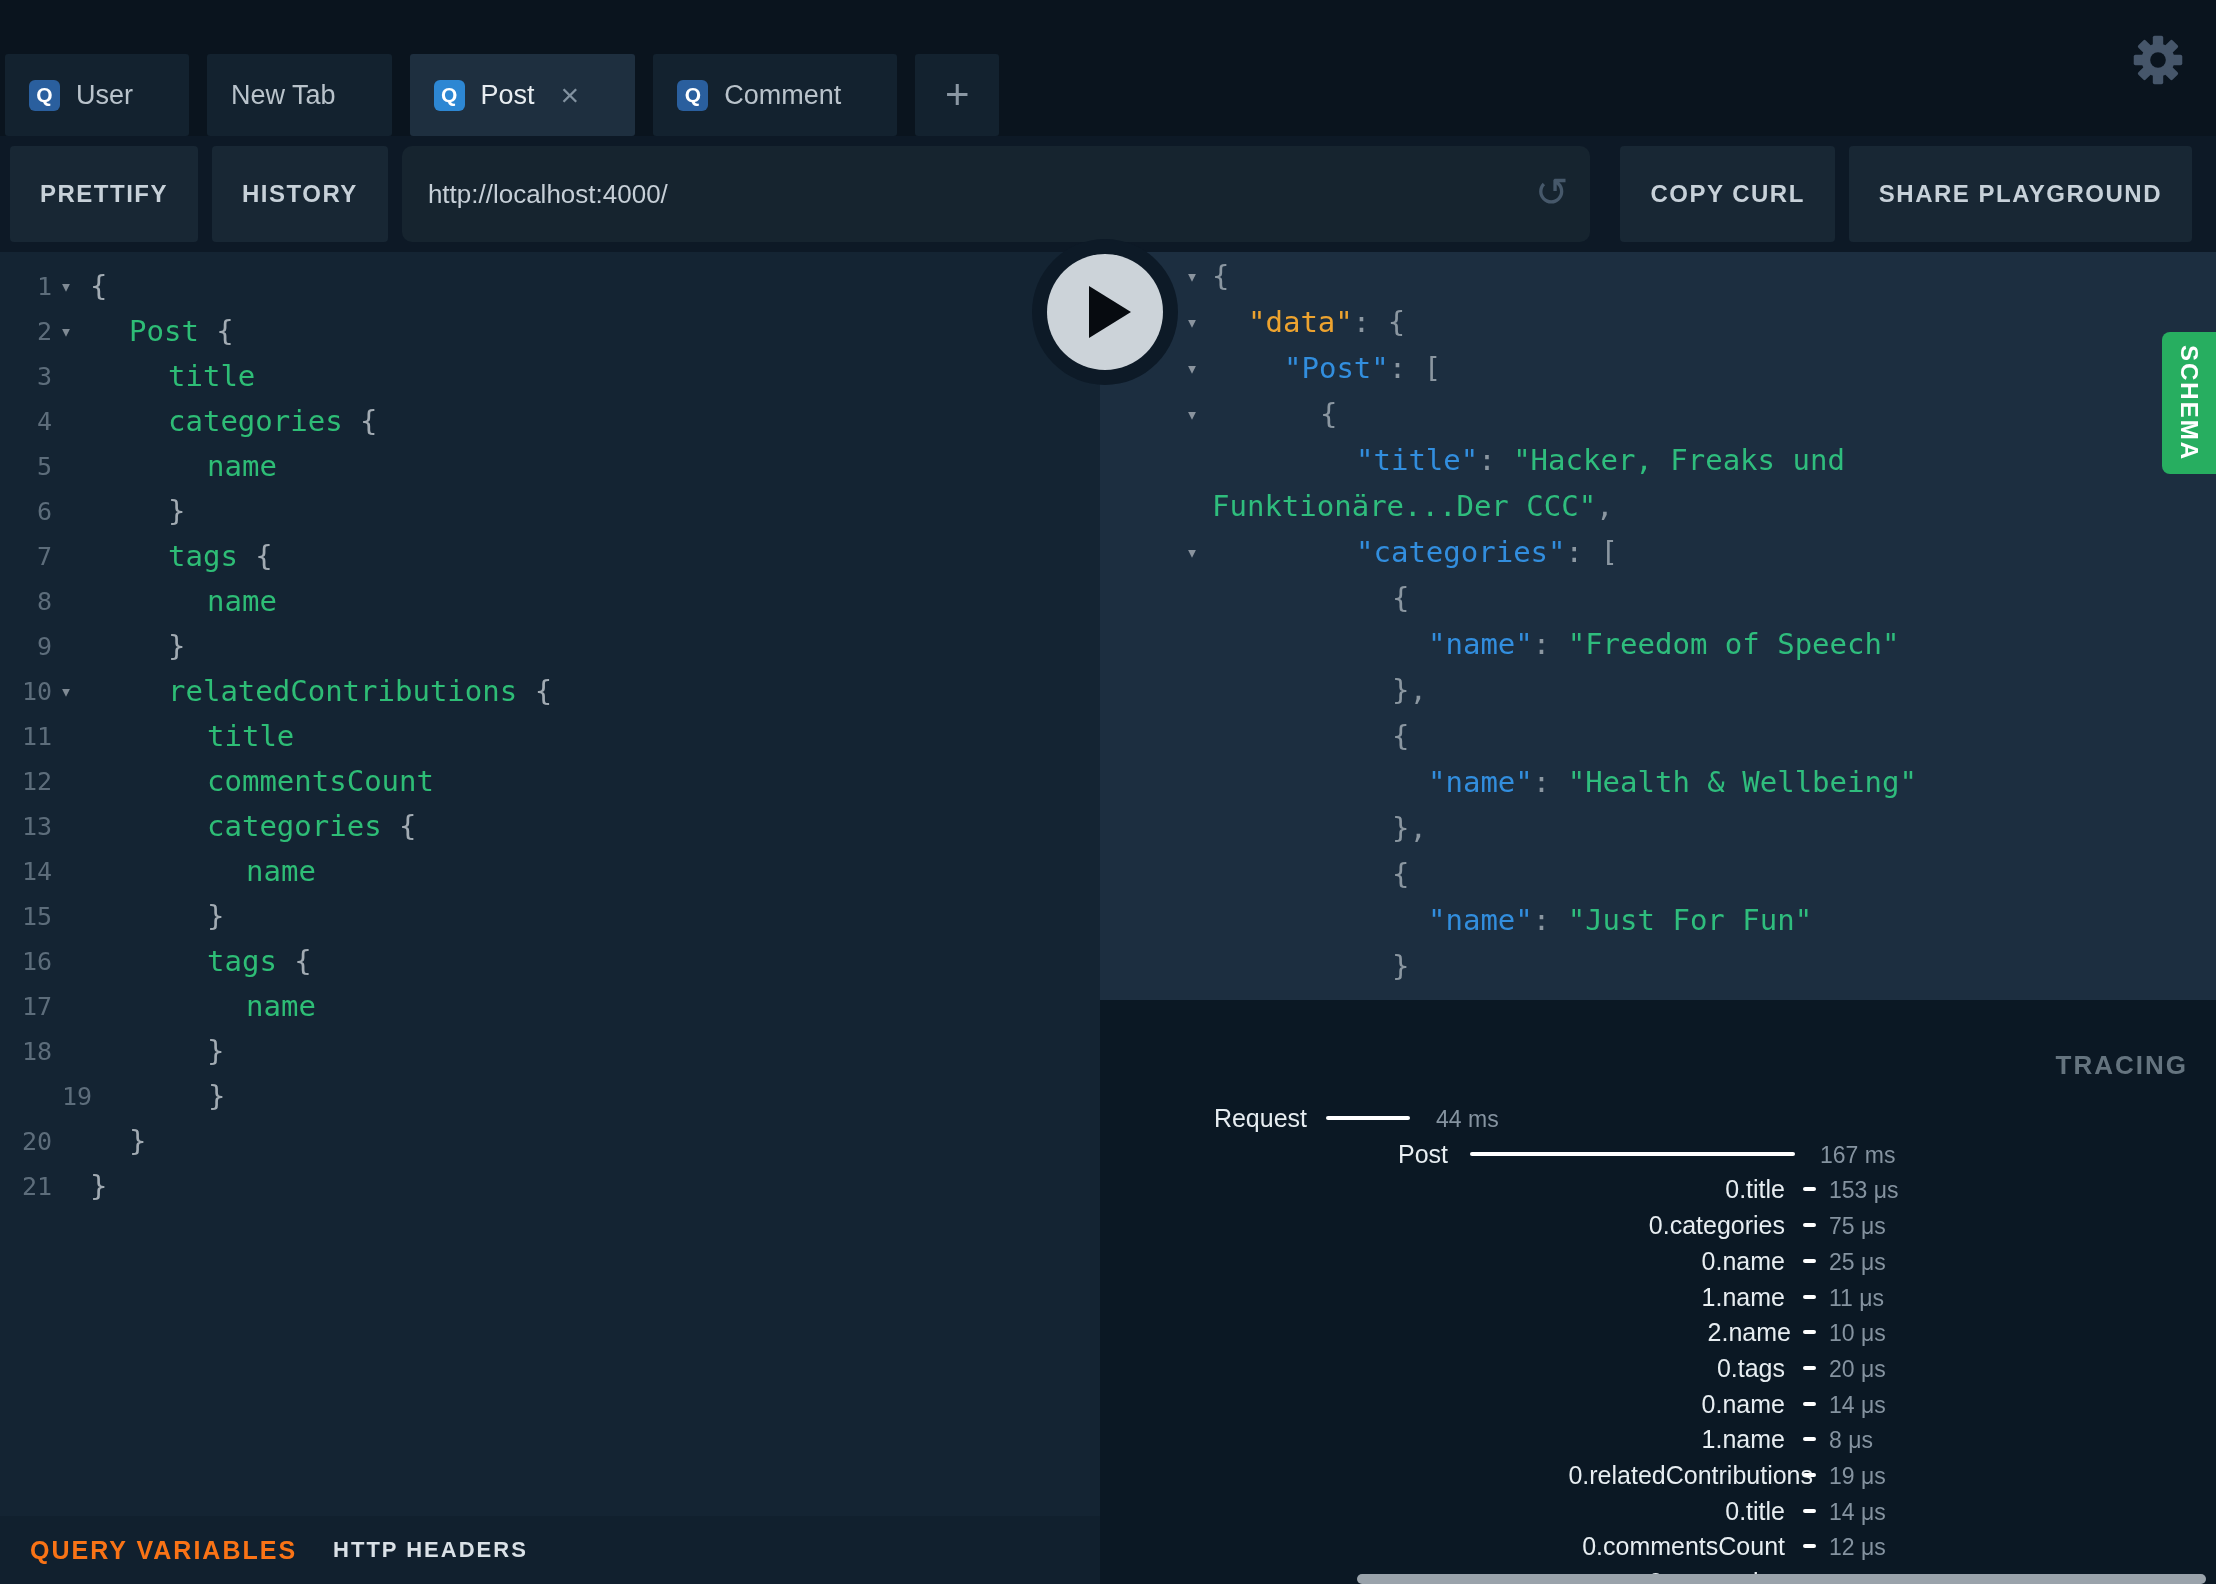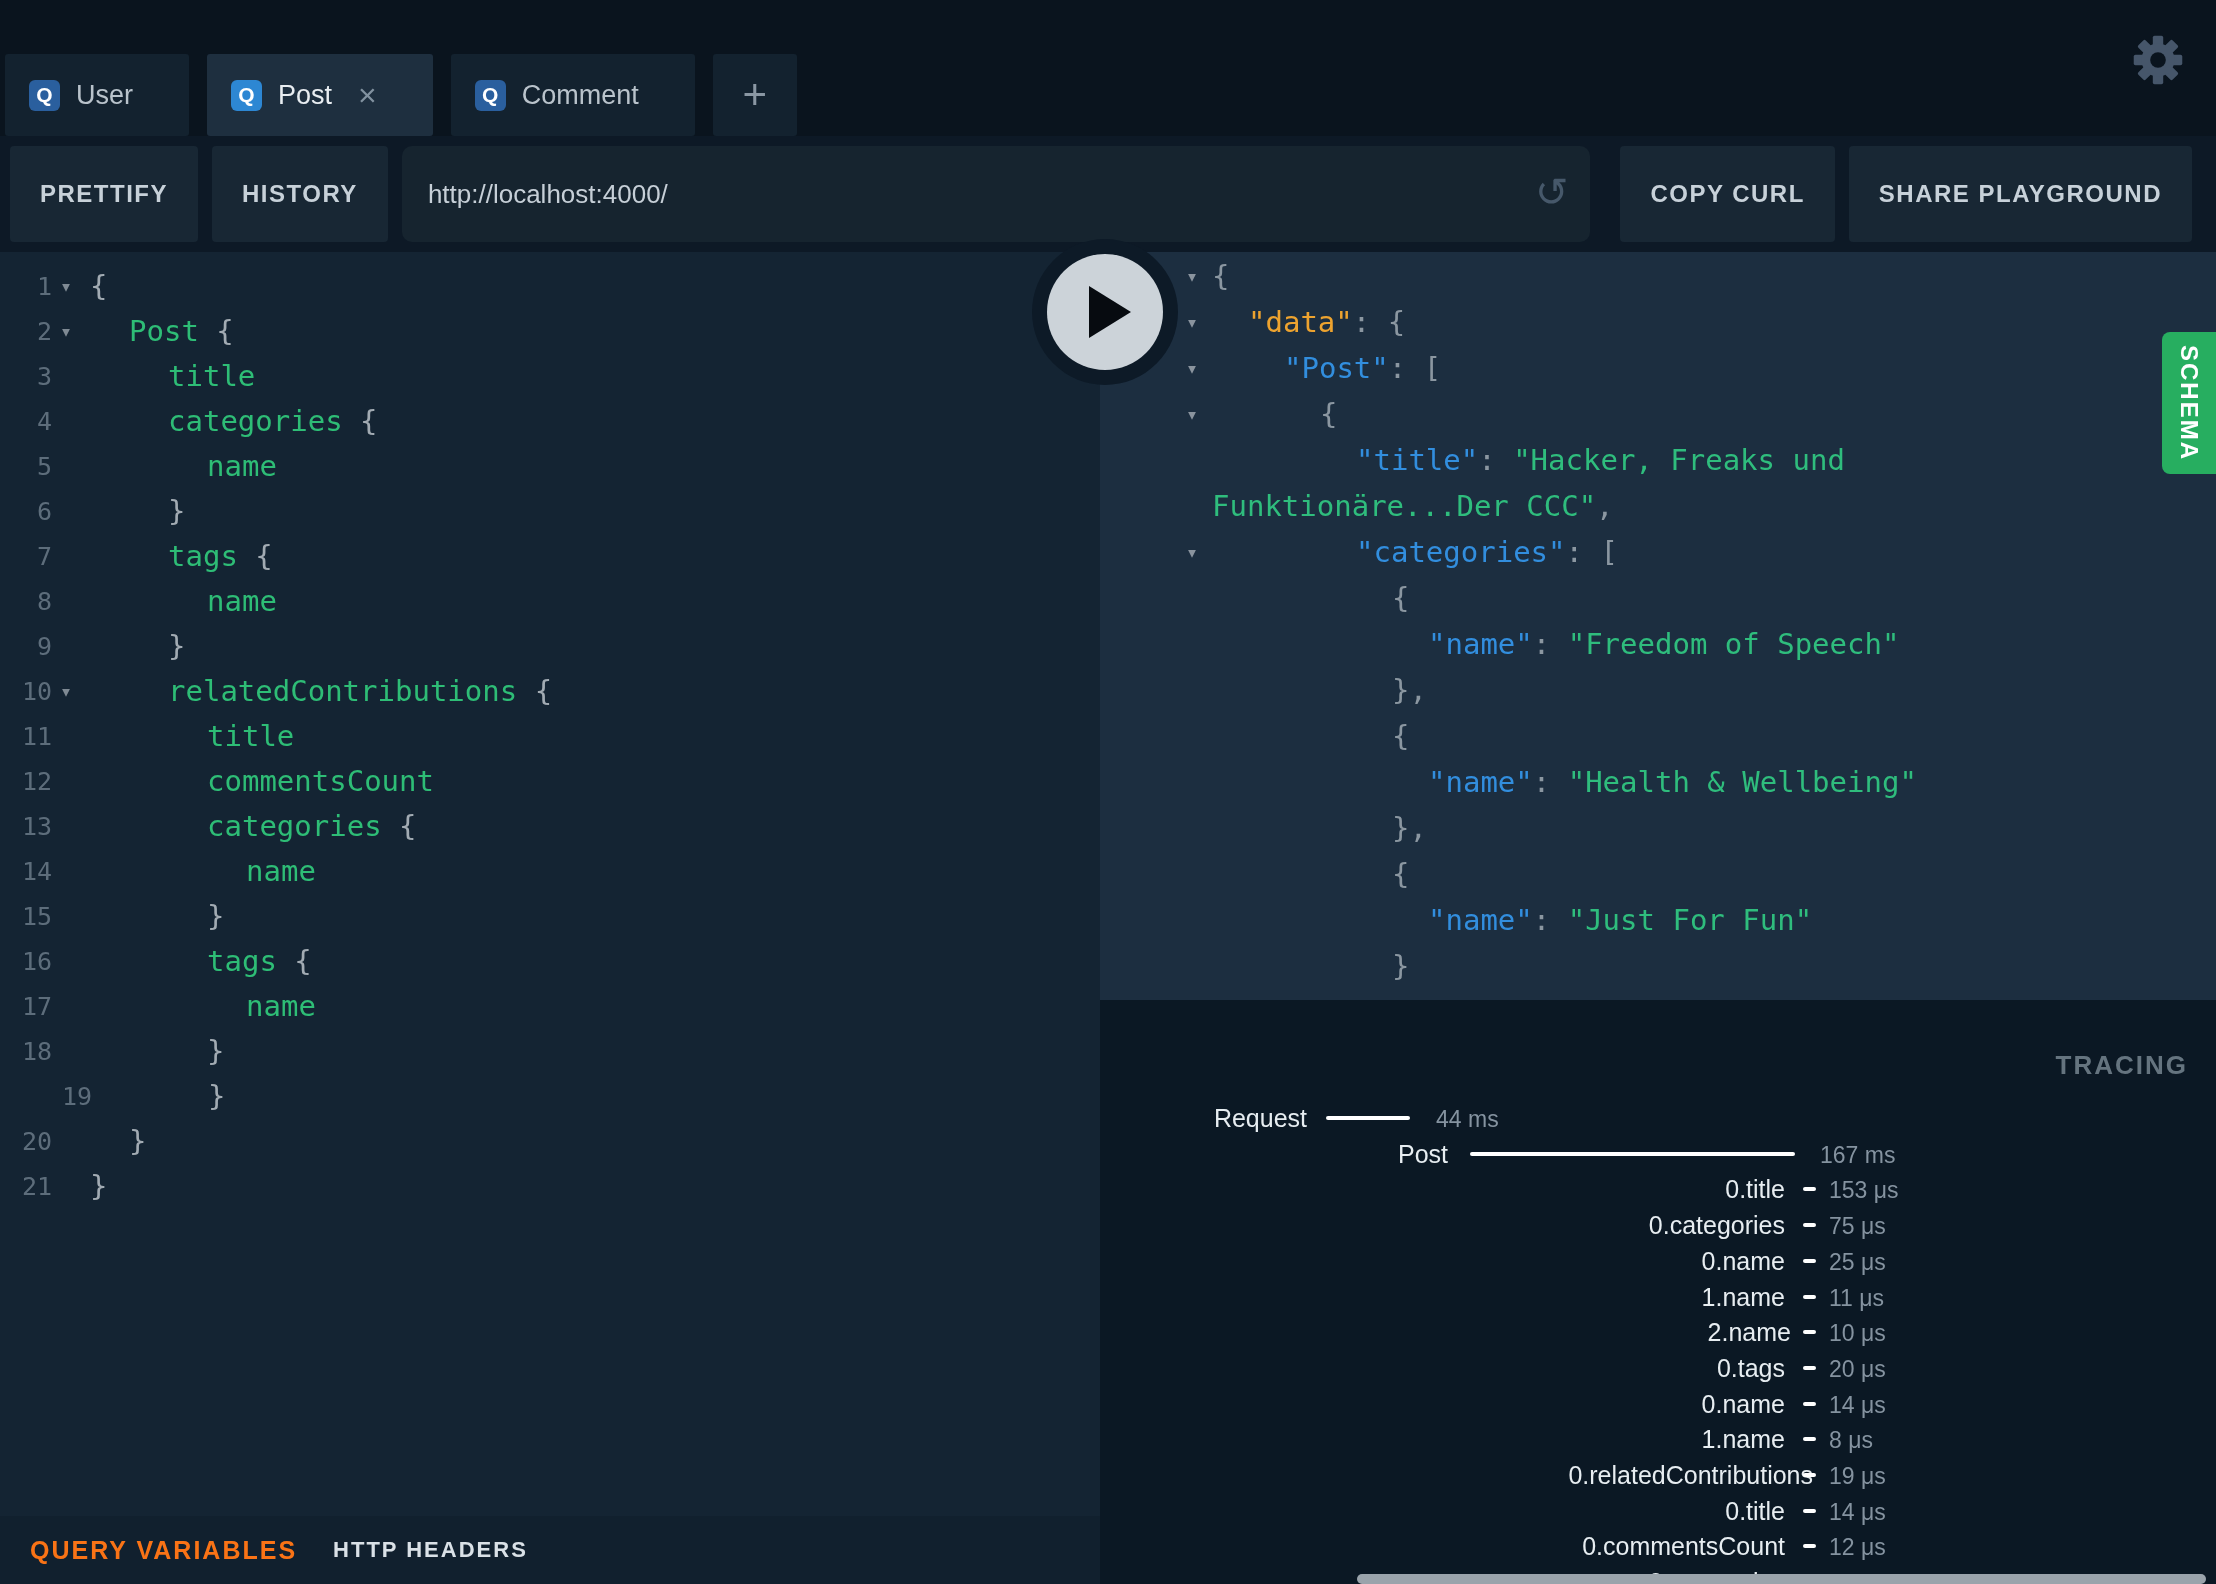--- a/index.html
+++ b/index.html
@@ -94,20 +94,23 @@
 </style>
 </head>
 <body>
 
 <div class="stage">
 
   <div class="tabstrip">
     <div class="tab">
       <span class="qbadge">Q</span>
       <span class="tab-label">User</span>
+    </div>
+    <div class="tab">
+      <span class="tab-label">New Tab</span>
     </div>
     <div class="tab active">
       <span class="qbadge">Q</span>
       <span class="tab-label">Post</span>
       <span class="tab-close">×</span>
     </div>
     <div class="tab">
       <span class="qbadge">Q</span>
       <span class="tab-label">Comment</span>
     </div>

